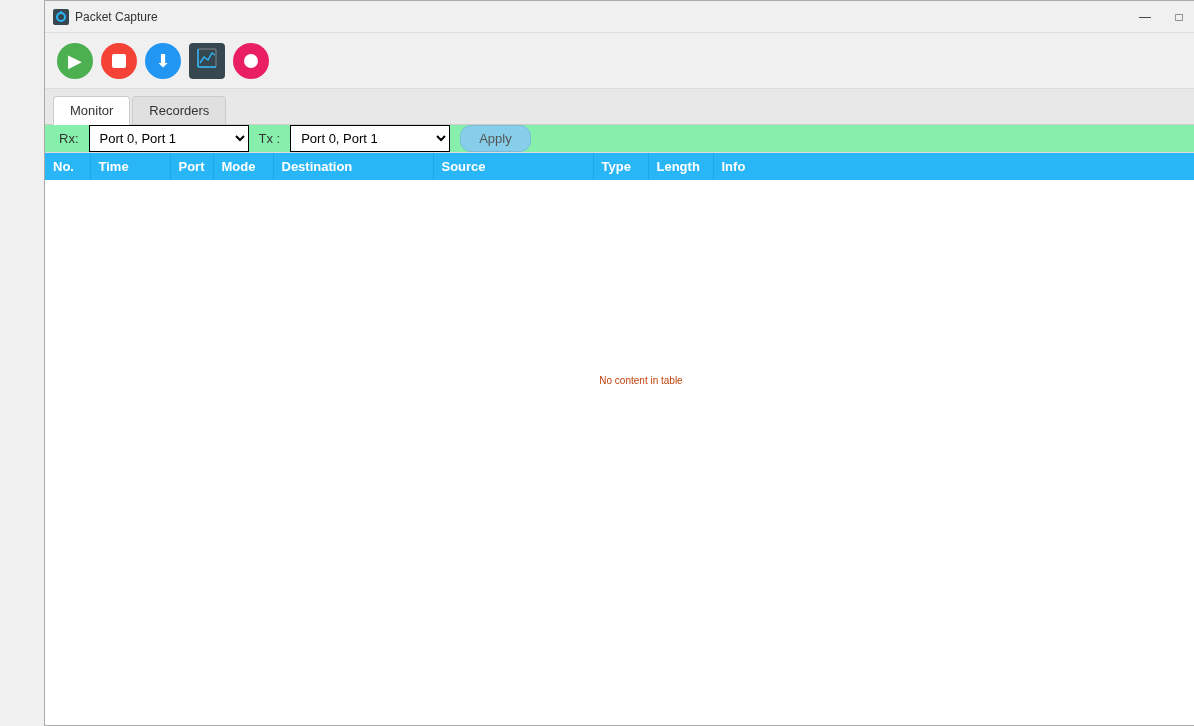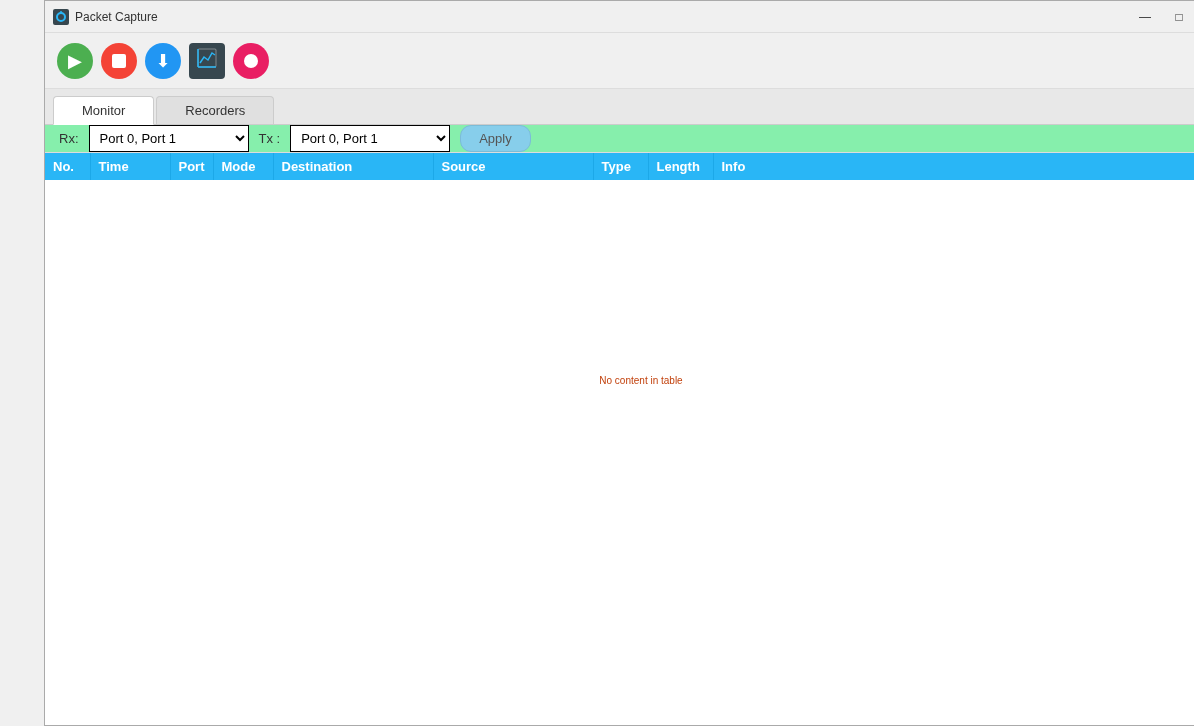--- a/index.html
+++ b/index.html
@@ -89,21 +89,21 @@
     .tabs-bar {
       height: 36px;
       background: #e8e8e8;
       display: flex;
       align-items: flex-end;
       padding: 0 8px;
       border-bottom: 1px solid #ccc;
       flex-shrink: 0;
     }
     .tab {
-      padding: 6px 28px;
+      padding: 6px 16px;
       border: 1px solid #ccc;
       border-bottom: none;
       background: #e0e0e0;
       cursor: pointer;
       font-size: 13px;
       color: #333;
       border-radius: 4px 4px 0 0;
       margin-right: 2px;
     }
     .tab.active {

